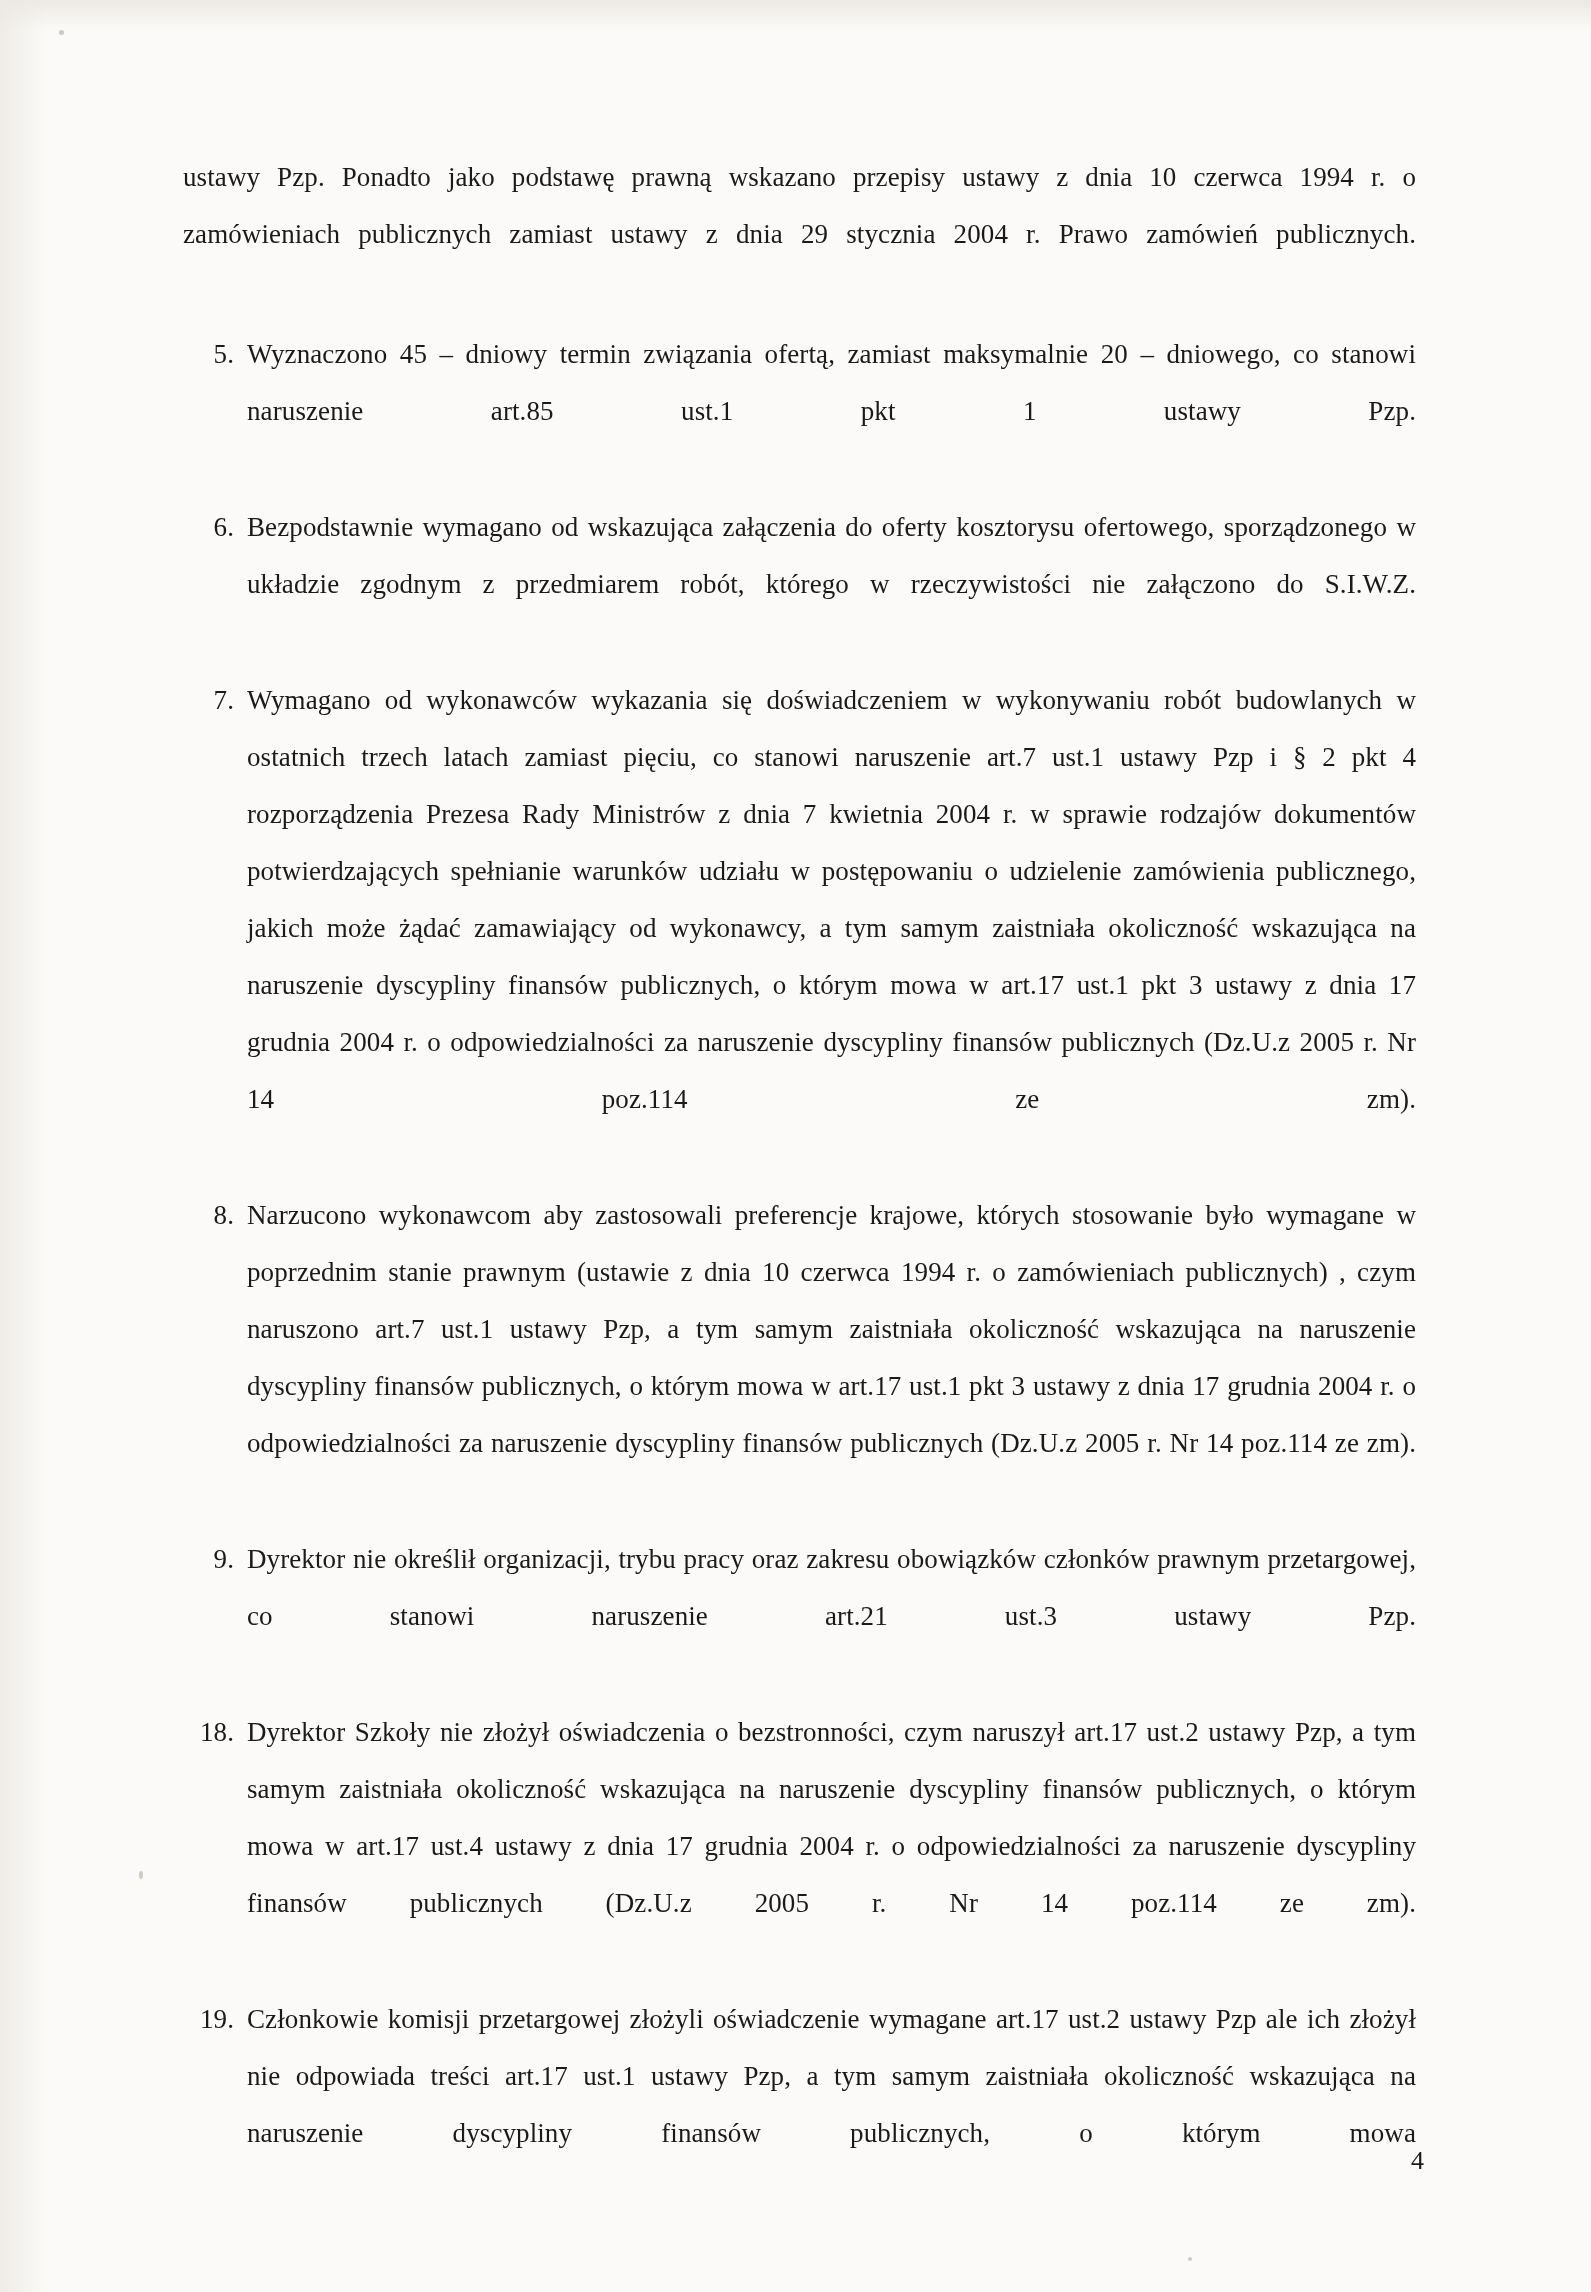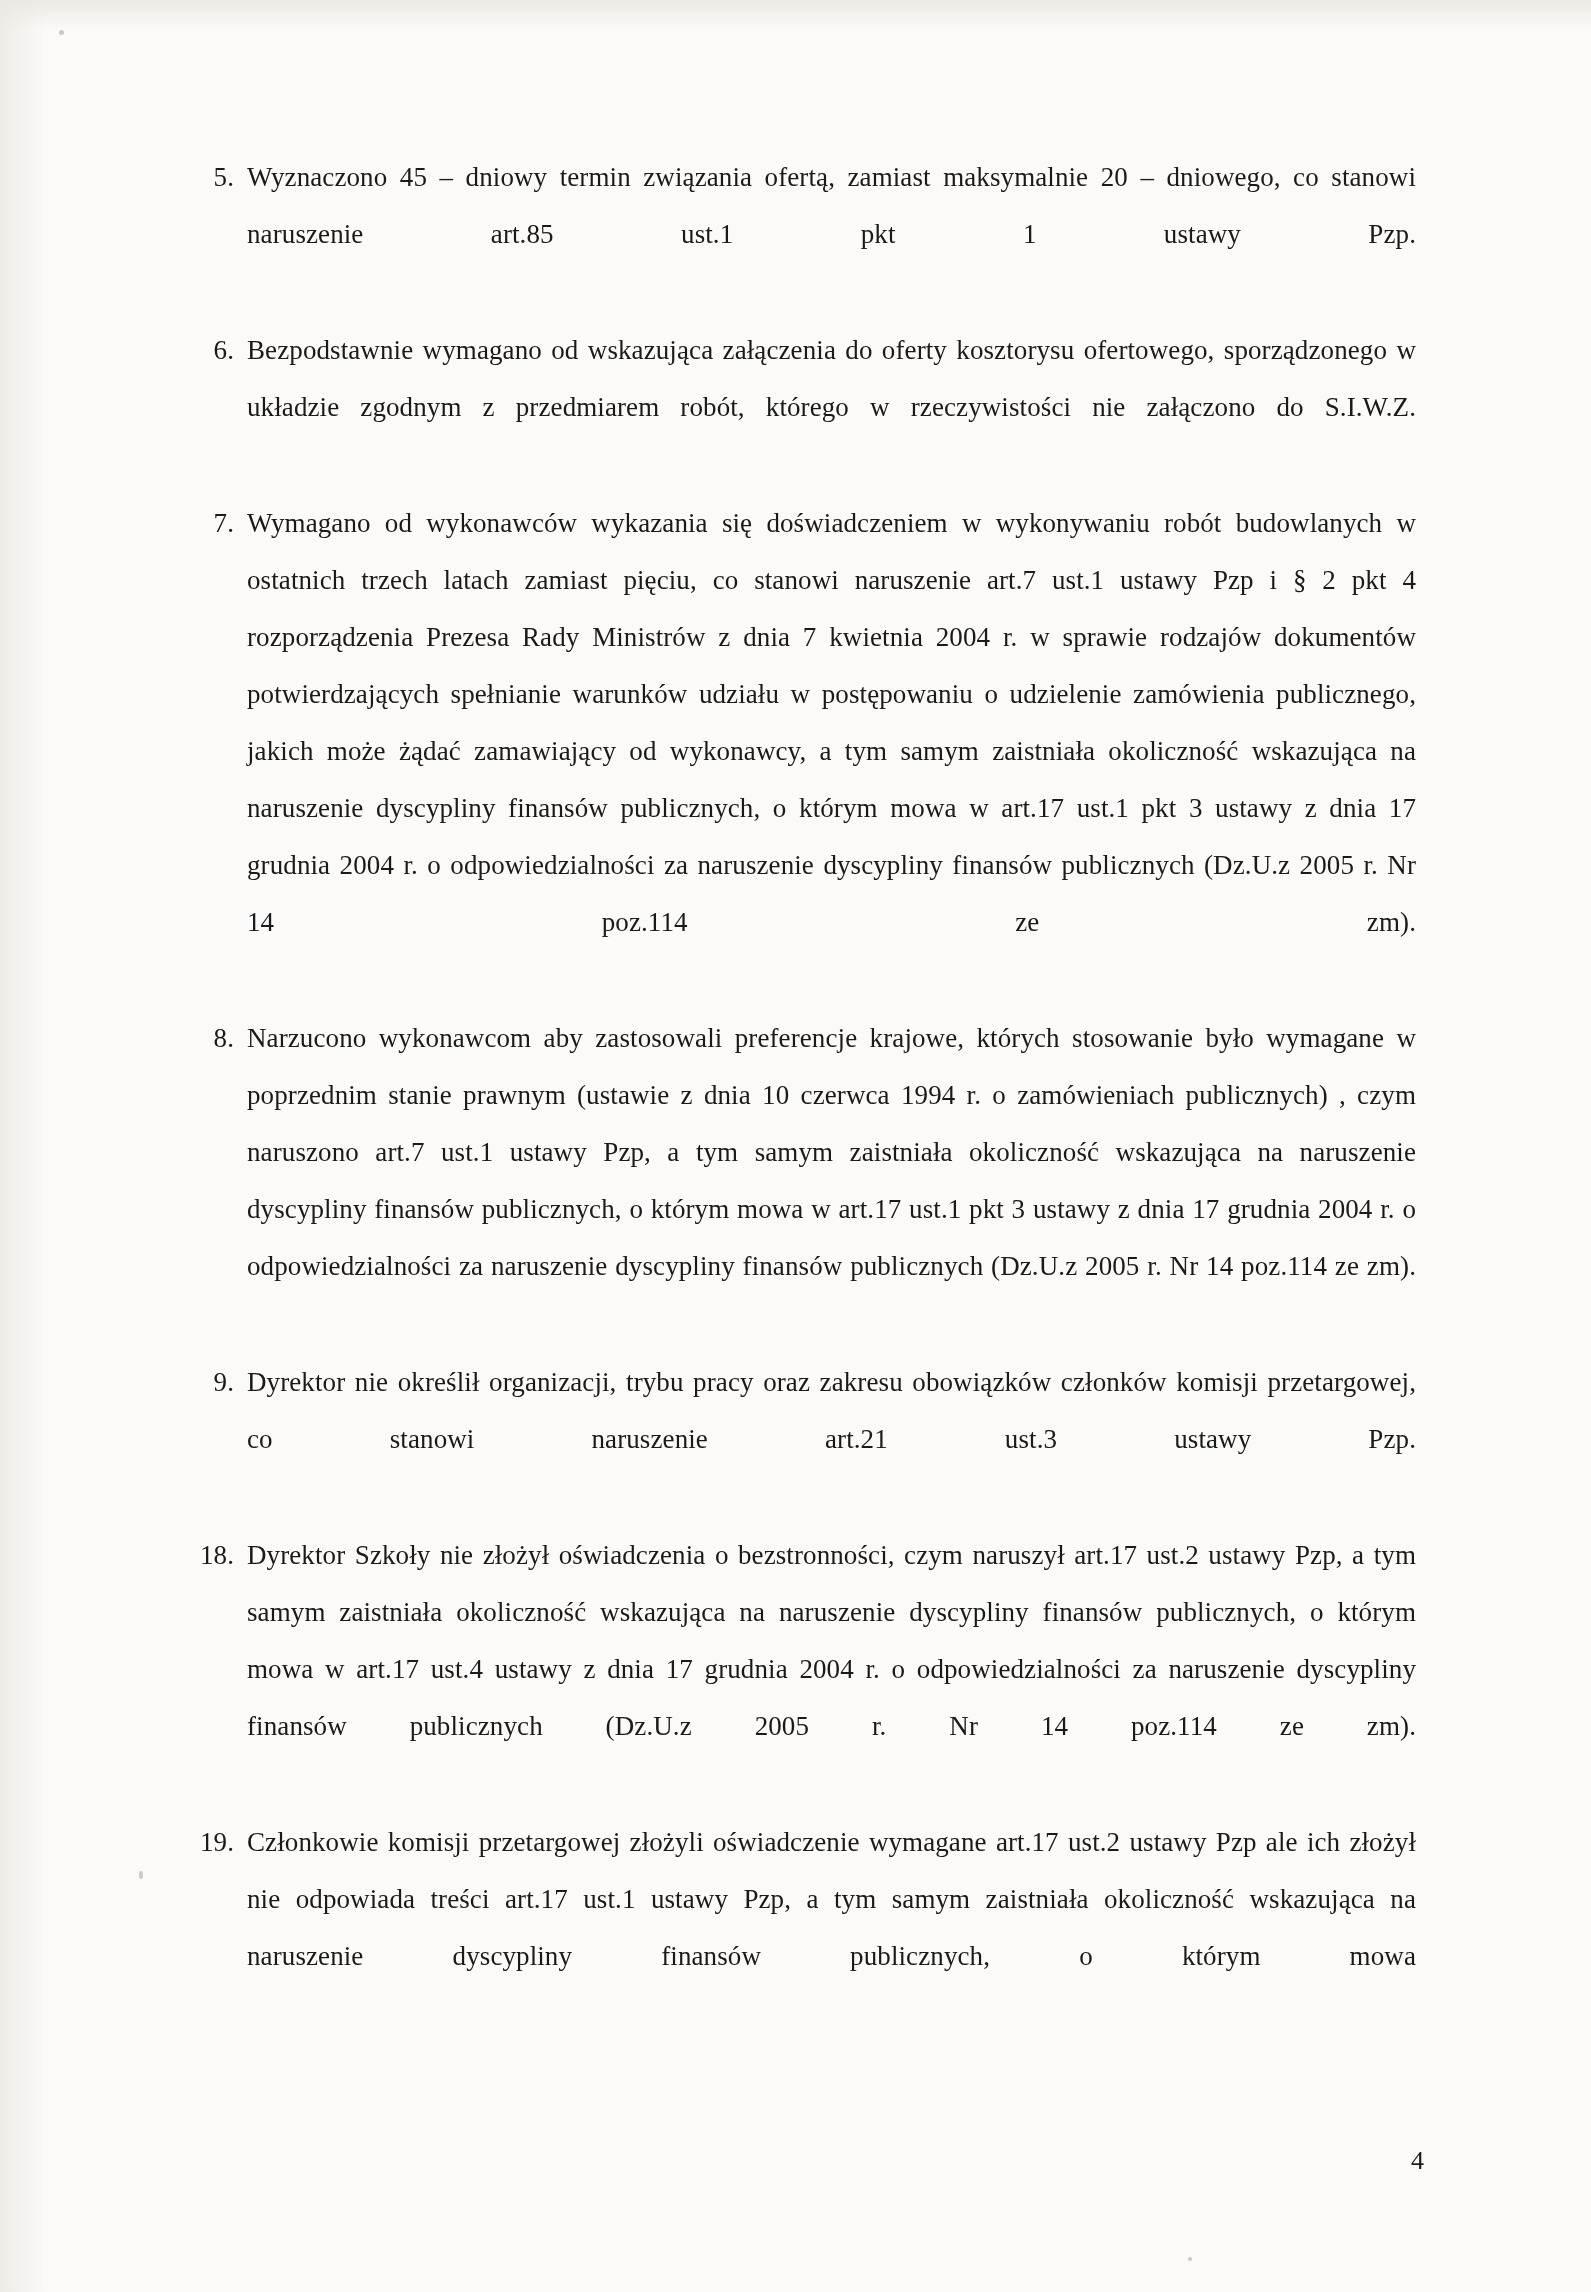--- a/index.html
+++ b/index.html
@@ -104,20 +104,21 @@
 
 <div class="page">
   <div class="scan-edge-left"></div>
   <div class="scan-edge-top"></div>
   <div class="scan-speck" style="left:59px;top:30px;width:5px;height:5px;"></div>
   <div class="scan-speck" style="left:1188px;top:2257px;width:4px;height:4px;"></div>
   <div class="scan-speck" style="left:139px;top:1871px;width:4px;height:8px;"></div>
 
   <div class="content">
 
+    <p class="intro">ustawy Pzp. Ponadto jako podstawę prawną wskazano przepisy ustawy z dnia 10 czerwca 1994 r. o zamówieniach publicznych zamiast ustawy z dnia 29 stycznia 2004 r. Prawo zamówień publicznych.</p>
 
     <ol class="list">
 
       <li>
         <span class="num">5.</span>
         <span class="txt">Wyznaczono 45 – dniowy termin związania ofertą, zamiast maksymalnie 20 – dniowego, co stanowi naruszenie art.85 ust.1 pkt 1 ustawy Pzp.</span>
       </li>
 
       <li>
         <span class="num">6.</span>
@@ -129,21 +130,21 @@
         <span class="txt">Wymagano od wykonawców wykazania się doświadczeniem w wykonywaniu robót budowlanych w ostatnich trzech latach zamiast pięciu, co stanowi naruszenie art.7 ust.1 ustawy Pzp i § 2 pkt 4 rozporządzenia Prezesa Rady Ministrów z dnia 7 kwietnia 2004 r. w sprawie rodzajów dokumentów potwierdzających spełnianie warunków udziału w postępowaniu o udzielenie zamówienia publicznego, jakich może żądać zamawiający od wykonawcy, a tym samym zaistniała okoliczność wskazująca na naruszenie dyscypliny finansów publicznych, o którym mowa w art.17 ust.1 pkt 3 ustawy z dnia 17 grudnia 2004 r. o odpowiedzialności za naruszenie dyscypliny finansów publicznych (Dz.U.z 2005 r. Nr 14 poz.114 ze zm).</span>
       </li>
 
       <li>
         <span class="num">8.</span>
         <span class="txt">Narzucono wykonawcom aby zastosowali preferencje krajowe, których stosowanie było wymagane w poprzednim stanie prawnym (ustawie z dnia 10 czerwca 1994 r. o zamówieniach publicznych) , czym naruszono art.7 ust.1 ustawy Pzp, a tym samym zaistniała okoliczność wskazująca na naruszenie dyscypliny finansów publicznych, o którym mowa w art.17 ust.1 pkt 3 ustawy z dnia 17 grudnia 2004 r. o odpowiedzialności za naruszenie dyscypliny finansów publicznych (Dz.U.z 2005 r. Nr 14 poz.114 ze zm).</span>
       </li>
 
       <li>
         <span class="num">9.</span>
-        <span class="txt">Dyrektor nie określił organizacji, trybu pracy oraz zakresu obowiązków członków komisji przetargowej, co stanowi naruszenie art.21 ust.3 ustawy Pzp.</span>
+        <span class="txt">Dyrektor nie określił organizacji, trybu pracy oraz zakresu obowiązków członków prawnym przetargowej, co stanowi naruszenie art.21 ust.3 ustawy Pzp.</span>
       </li>
 
       <li>
         <span class="num">18.</span>
         <span class="txt">Dyrektor Szkoły nie złożył oświadczenia o bezstronności, czym naruszył art.17 ust.2 ustawy Pzp, a tym samym zaistniała okoliczność wskazująca na naruszenie dyscypliny finansów publicznych, o którym mowa w art.17 ust.4 ustawy z dnia 17 grudnia 2004 r. o odpowiedzialności za naruszenie dyscypliny finansów publicznych (Dz.U.z 2005 r. Nr 14 poz.114 ze zm).</span>
       </li>
 
       <li>
         <span class="num">19.</span>
         <span class="txt">Członkowie komisji przetargowej złożyli oświadczenie wymagane art.17 ust.2 ustawy Pzp ale ich złożył nie odpowiada treści art.17 ust.1 ustawy Pzp, a tym samym zaistniała okoliczność wskazująca na naruszenie dyscypliny finansów publicznych, o którym mowa</span>

